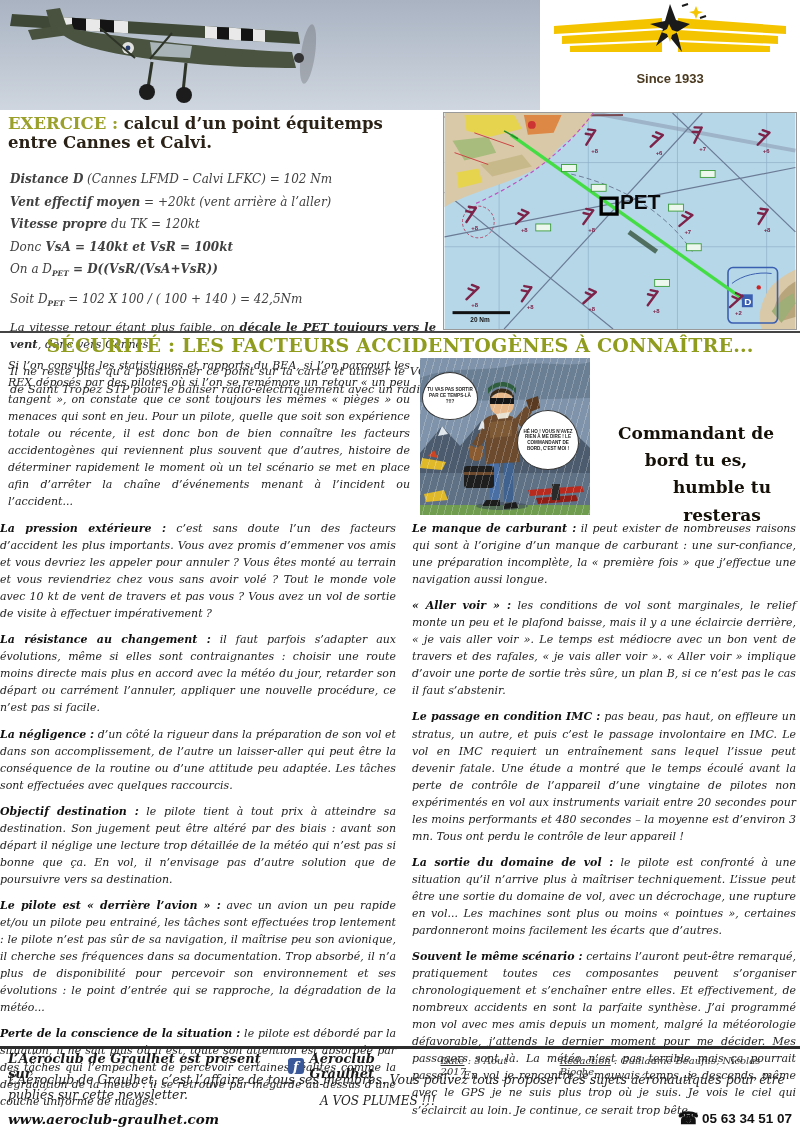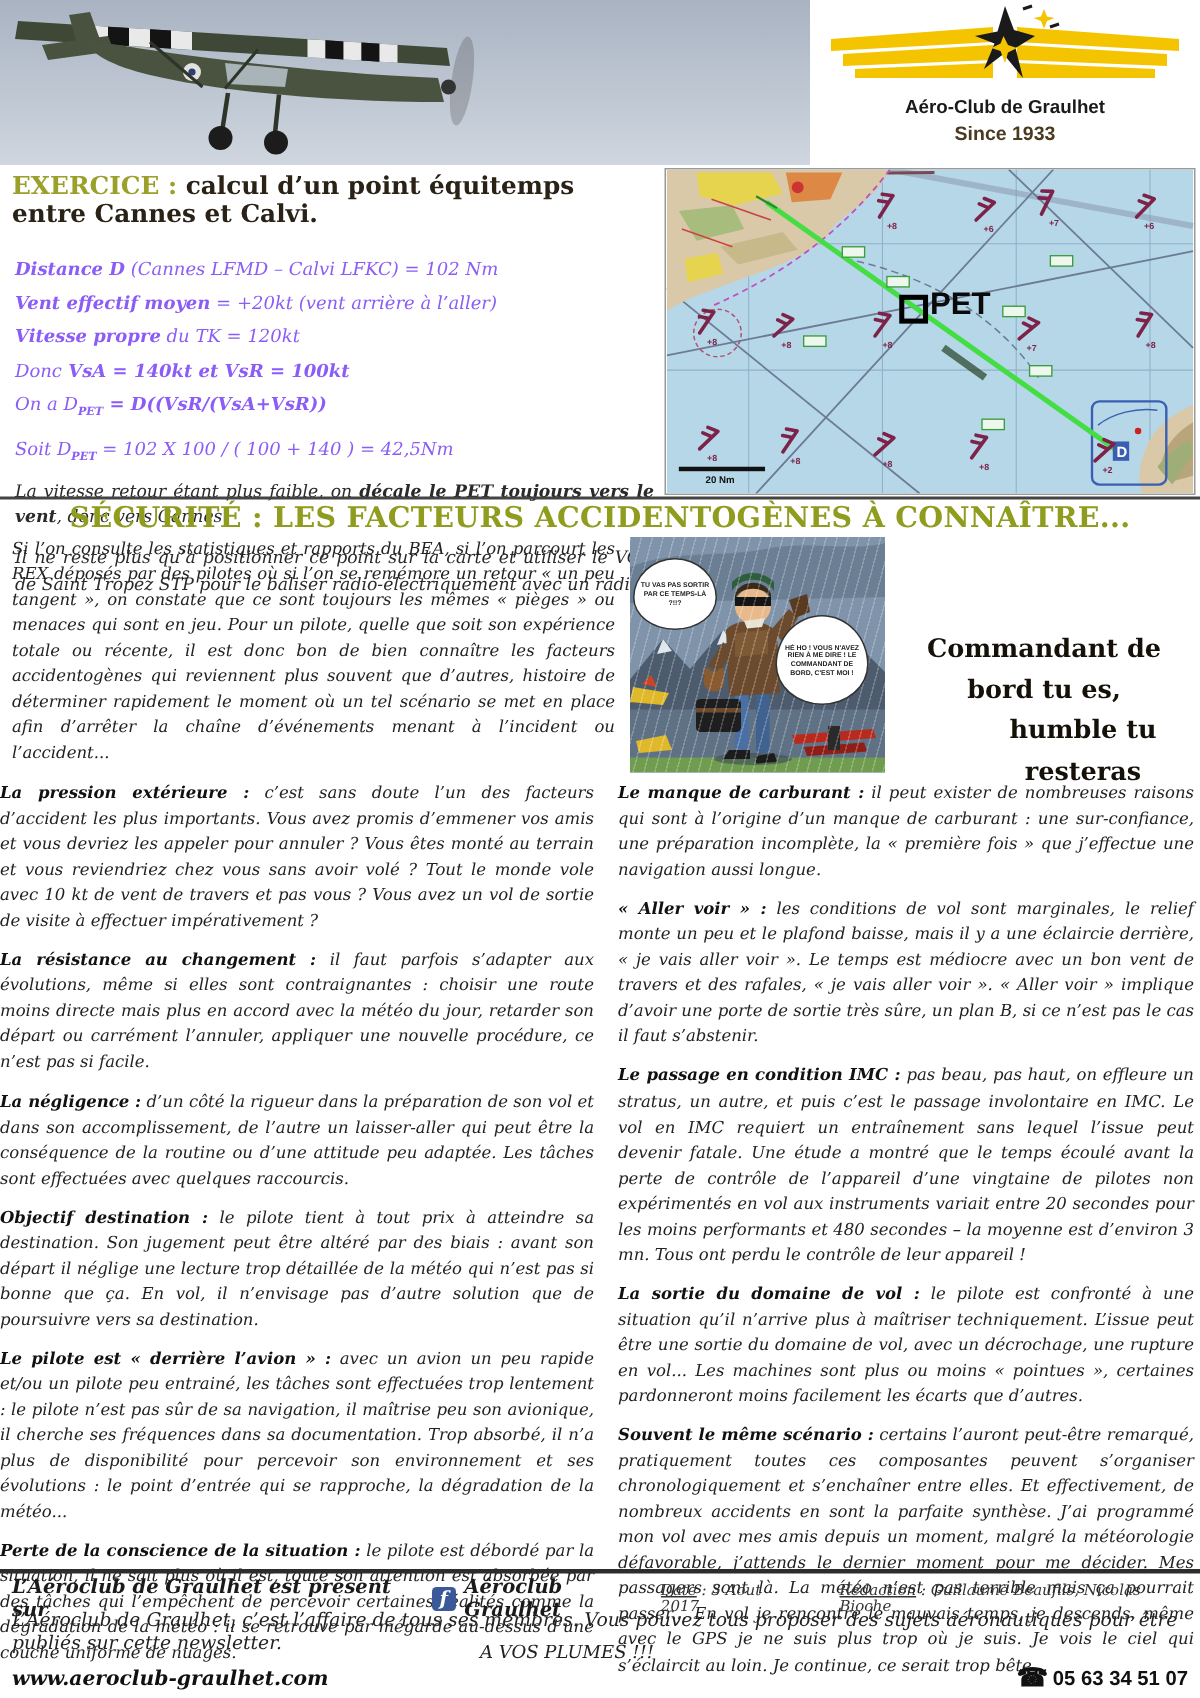--- a/index.html
+++ b/index.html
@@ -9,21 +9,21 @@
   .banner{position:absolute;top:0;left:0;width:800px;height:110px;}
   .photo{position:absolute;top:0;left:0;width:540px;height:110px;display:block;}
   .logo-panel{position:absolute;top:0;left:540px;width:260px;height:110px;background:#fff;text-align:center;}
   .logo-art{display:block;margin:2px auto 0;}
   .logo-name{font-family:"Liberation Sans",sans-serif;font-size:12.5px;font-weight:bold;color:#1a1a1a;margin-top:-4px;}
   .logo-since{font-family:Liberation Sans, sans-serif;font-size:13px;font-weight:bold;color:#4a3a20;margin-top:3px;}
   
   .exercise{position:absolute;top:114px;left:8px;width:428px;}
   .ex-heading{font-size:16.5px;font-weight:bold;margin-bottom:20px;color:#2a2217;}
   .ex-label{color:#9aa02a;}
-  .ex-line{font-style:italic;font-size:12px;margin:0 0 8.5px 2px;color:#8b5cf6;}
+  .ex-line{font-style:italic;font-size:12px;margin:0 0 8.5px 2px;color:#404040;}
   .ex-line .b,.ex-para .b{font-weight:bold;font-style:italic;}
   sub{font-size:.62em;font-weight:bold;}
   .ex-para{font-style:italic;font-size:11.5px;line-height:1.5;margin:10px 0 0 2px;text-align:justify;color:#2a2a2a;}
   
   .map{position:absolute;top:112px;left:443px;width:354px;height:218px;border:1px solid #9a9a9a;box-sizing:border-box;}
   .map svg{display:block;width:100%;height:100%;}
   
   .divider{position:absolute;left:0;width:800px;background:#444;}
   .d1{top:331px;height:2px;}
   .d2{top:1046px;height:3px;background:#2d2d2d;}
@@ -119,21 +119,20 @@
         <polygon points="20,44 112,40 112,50 20,50" fill="#f4c400"></polygon>
         <polygon points="236,24 128,16 128,26 236,32" fill="#f4c400"></polygon>
         <polygon points="228,34 128,28 128,38 228,42" fill="#f4c400"></polygon>
         <polygon points="220,44 128,40 128,50 220,50" fill="#f4c400"></polygon>
         <path d="M120,2 L126,18 L140,22 L127,30 L132,50 L119,34 L106,44 L113,27 L100,22 L115,19 Z" fill="#1a1a1a"></path>
         <polygon points="119,22 122,28 128,30 122,33 120,40 117,32 111,30 117,27" fill="#f4c400"></polygon>
         <polygon points="146,4 148,9 153,10 148,12 146,17 144,12 139,10 144,9" fill="#f4c400"></polygon>
         <line x1="132" y1="4" x2="138" y2="2" stroke="#1a1a1a" stroke-width="2"></line>
         <line x1="150" y1="16" x2="156" y2="14" stroke="#1a1a1a" stroke-width="2"></line>
       </svg>
-      <div class="logo-name">Aéro-Club de Graulhet</div>
       <div class="logo-since">Since 1933</div>
     </div>
   </div>
 
   <div class="exercise">
     <div class="ex-heading"><span class="ex-label">EXERCICE :</span><span> calcul d’un point équitemps entre Cannes et Calvi.</span></div>
     <div class="ex-line"><span class="b">Distance D</span><span> (Cannes LFMD – Calvi LFKC) = 102 Nm</span></div>
     <div class="ex-line"><span class="b">Vent effectif moyen</span><span> = +20kt (vent arrière à l’aller)</span></div>
     <div class="ex-line"><span class="b">Vitesse propre</span><span> du TK = 120kt</span></div>
     <div class="ex-line"><span>Donc</span><span class="b"> VsA = 140kt et VsR = 100kt</span></div>

